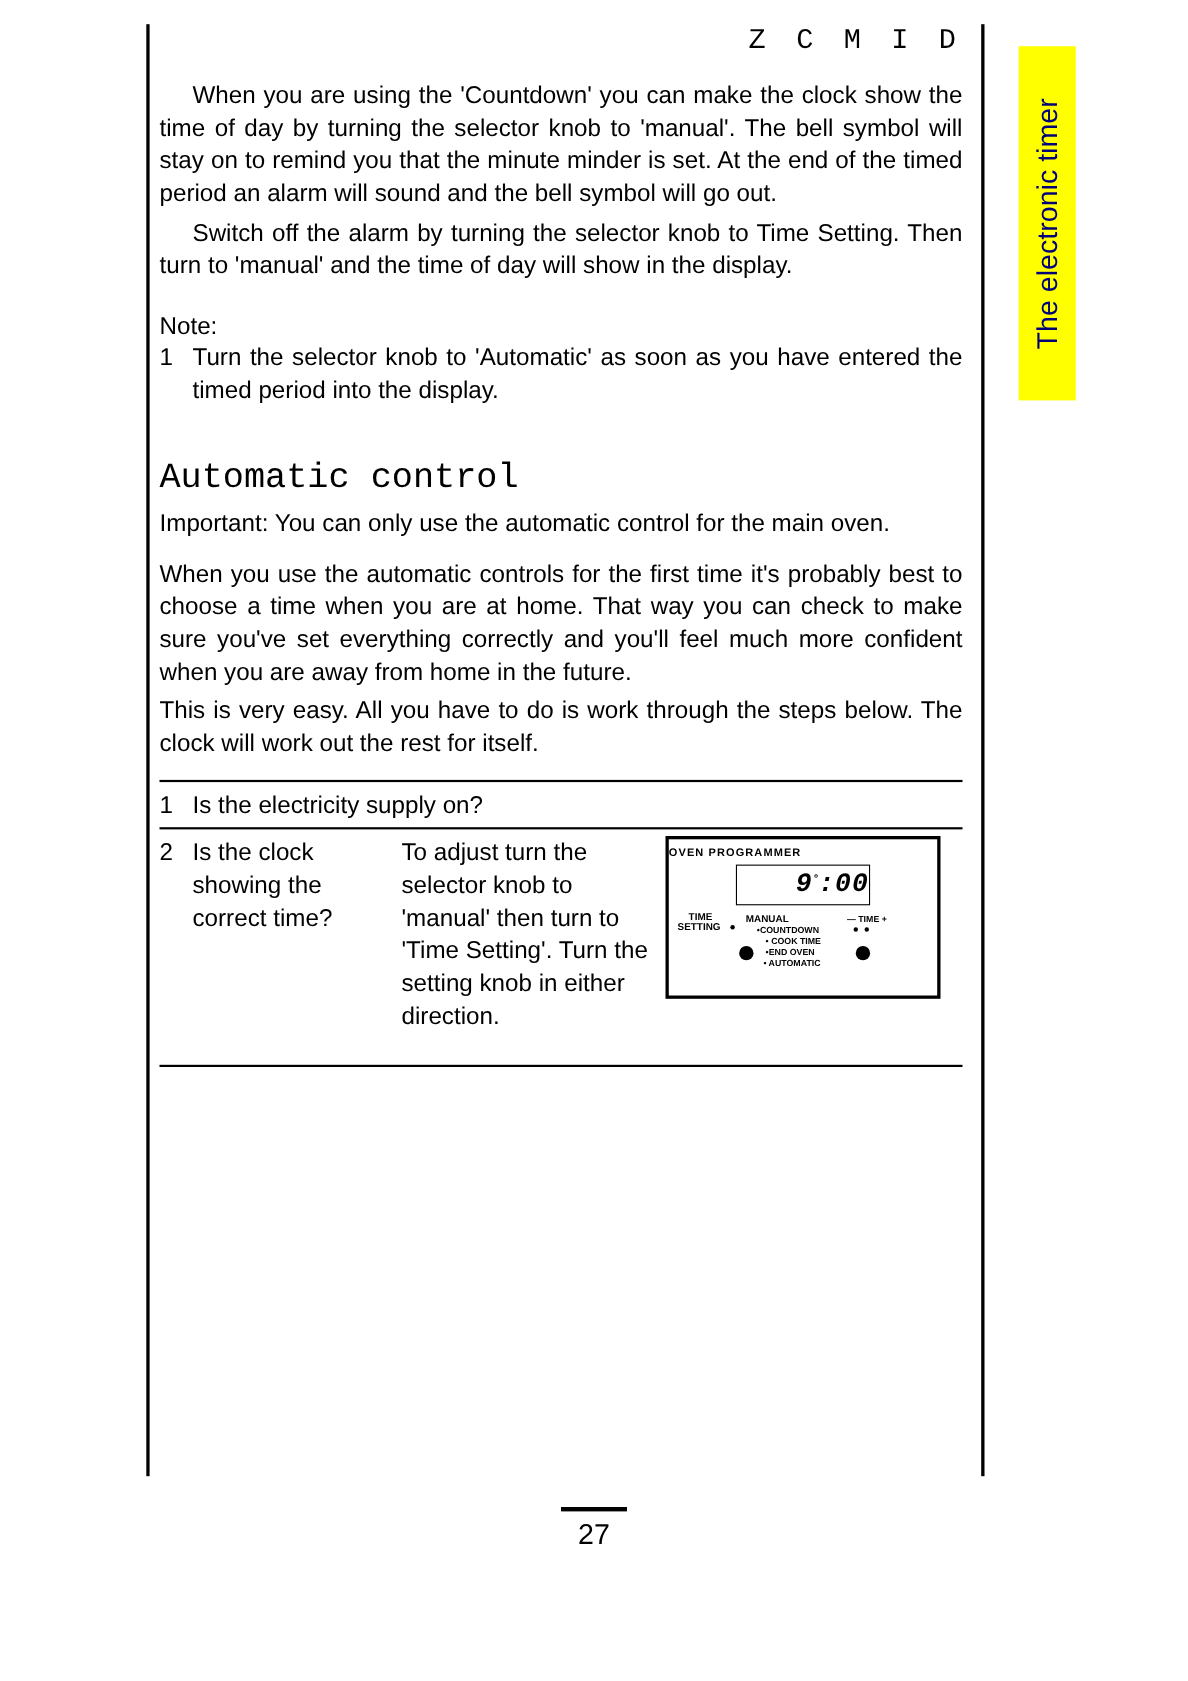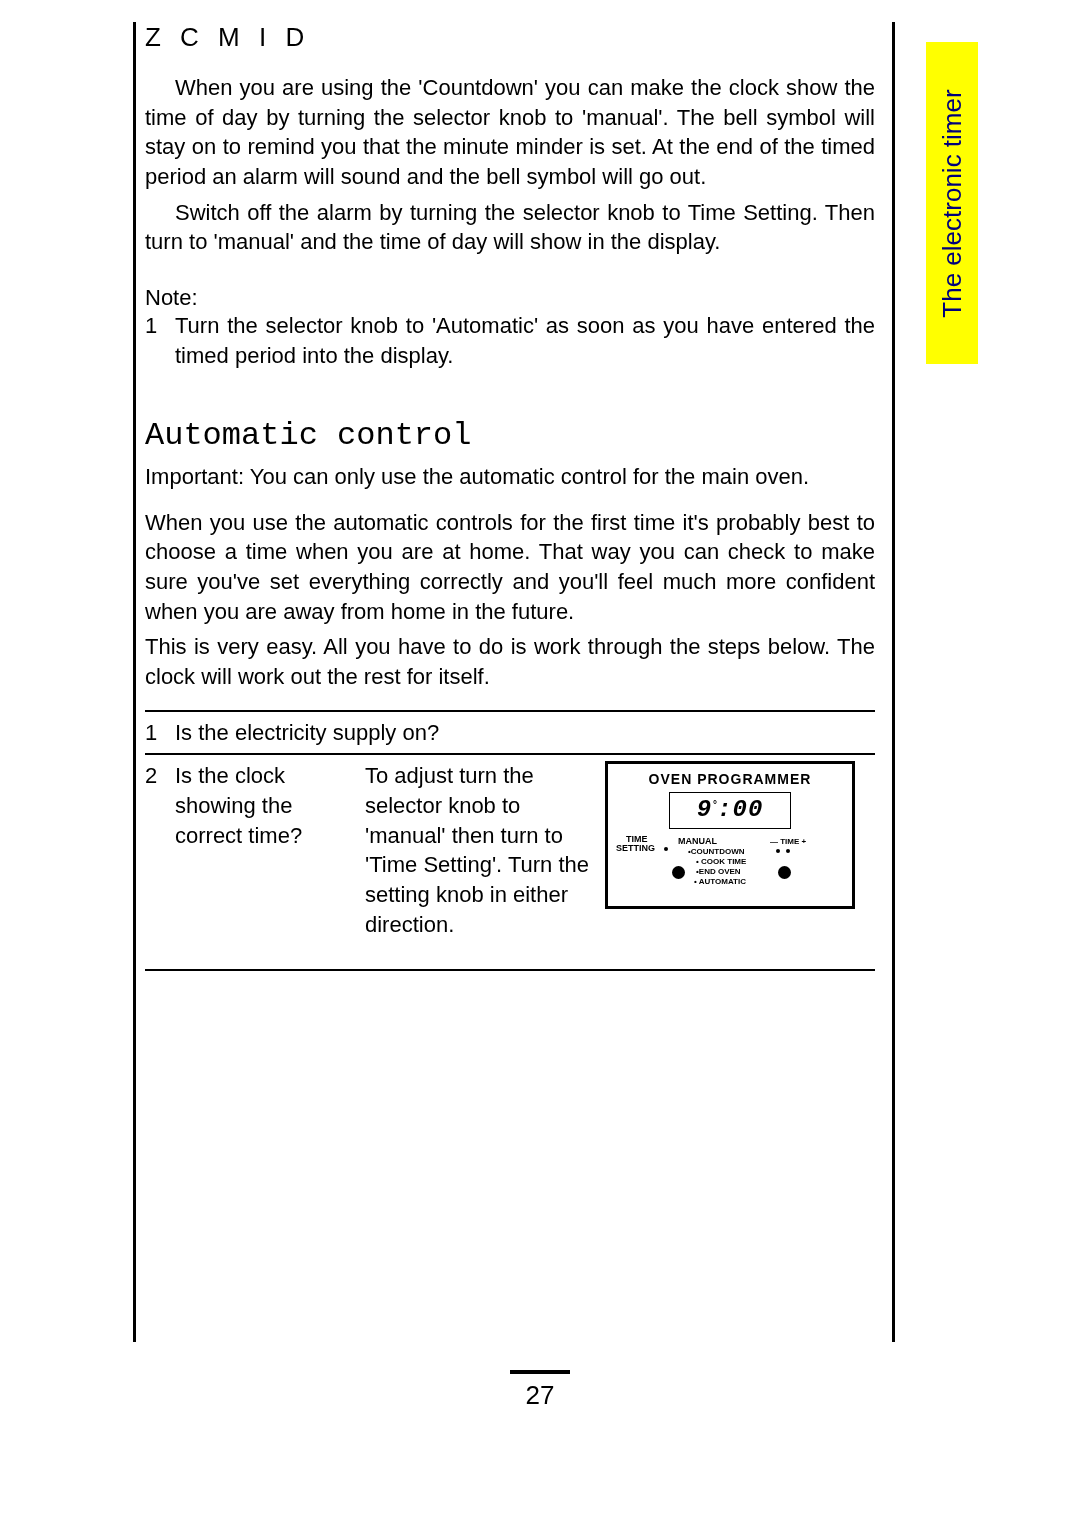--- a/index.html
+++ b/index.html
@@ -1,38 +1,38 @@
 <!DOCTYPE html>
 <html><head>
 <meta charset="utf-8">
 <style>
   html,body{margin:0;padding:0;background:#fff;font-family:Arial,Helvetica,sans-serif;color:#000}
   .page{width:1080px;height:1528px;position:relative;box-sizing:border-box}
   .content{position:absolute;left:145px;top:22px;width:730px}
   .right-rule{position:absolute;left:892px;top:22px;width:0;height:1320px;border-left:3px solid #000}
   .left-rule{position:absolute;left:133px;top:22px;width:0;height:1320px;border-left:3px solid #000}
-  .header{font-family:Liberation Sans, sans-serif;font-size:26px;letter-spacing:6px;font-weight:400;text-align:left;margin-bottom:20px}
+  .header{font-family:Liberation Mono, monospace;font-size:26px;letter-spacing:6px;font-weight:400;text-align:right;margin-bottom:20px}
   .para{font-size:22px;line-height:1.35;text-align:justify;margin:0 0 6px 0}
   .indent{text-indent:30px}
   .note-label{font-size:22px;margin-top:28px}
   .list-row{display:flex;font-size:22px;line-height:1.35;text-align:justify}
   .list-num{width:30px;flex:none}
   .list-body{flex:1}
   h2{font-family:Liberation Mono, monospace;font-size:32px;font-weight:400;margin:46px 0 10px 0}
   h3{font-family:Arial,sans-serif;font-size:28px;font-weight:400;margin:26px 0 8px 0}
   .important-line{font-size:22px;margin-bottom:18px}
   .rule{border:0;border-top:2px solid #000;margin:18px 0 6px 0}
   .step-row{display:flex;font-size:22px;line-height:1.35;align-items:flex-start}
   .step-num{width:30px;flex:none}
   .step-q{flex:1}
   .step-col1{width:190px;flex:none}
   .step-col2{width:230px;flex:none}
   .diagram-box{border:3px solid #000;width:250px;height:148px;margin-left:10px;position:relative;font-family:Arial;box-sizing:border-box}
-  .diag-title{font-size:14px;font-weight:bold;text-align:center;letter-spacing:1px;margin-top:6px}
-  .diag-lcd{border:1.5px solid #000;width:120px;margin:3px auto 4px auto;text-align:center;padding:1px 0}
+  .diag-title{font-size:10px;font-weight:bold;letter-spacing:1px;margin-top:6px}
+  .diag-lcd{border:1.5px solid #000;width:120px;margin:3px auto 4px auto;text-align:right;padding:1px 0}
   .diag-time{font-family:'Courier New',monospace;font-size:24px;font-weight:bold;font-style:italic;letter-spacing:1px}
   .deg{font-size:10px;vertical-align:super}
   .diag-lower{position:relative;height:70px;font-size:9px;font-weight:bold}
   .lbl{position:absolute;white-space:nowrap}
   .knob{width:13px;height:13px;border-radius:50%;background:#000;position:absolute}
   .dot{width:4px;height:4px;border-radius:50%;background:#000;position:absolute}
   .pagefoot{position:absolute;left:0;right:0;top:1370px;text-align:center}
   .foot-rule{width:60px;border-top:4px solid #000;margin:0 auto 6px auto}
   .foot-num{font-size:26px}
   .side-tab{position:absolute;left:926px;top:42px;width:52px;height:322px;background:#ffff00;display:flex;align-items:center;justify-content:center}

